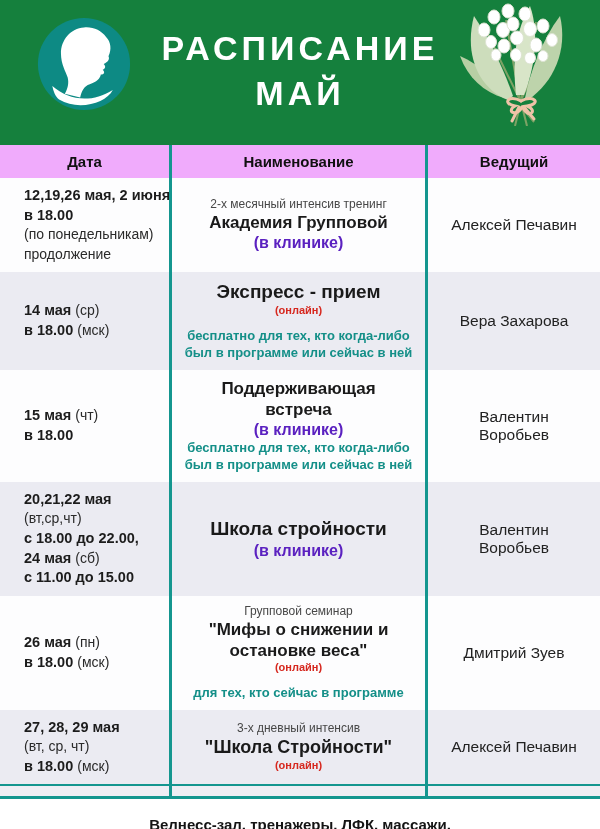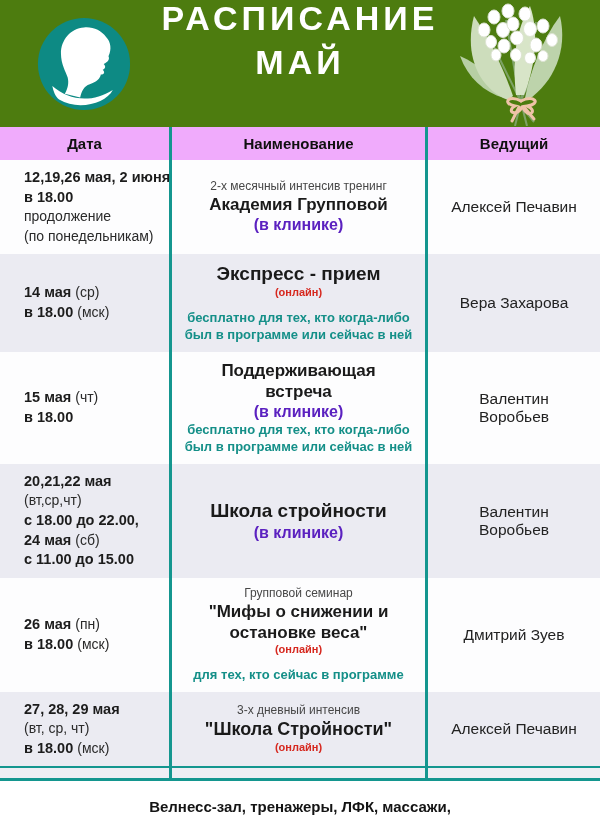--- a/index.html
+++ b/index.html
@@ -2,22 +2,22 @@
 <html lang="ru"><head>
 <meta charset="utf-8">
 <style>
   html,body{margin:0;padding:0;background:#ffffff;}
   .page{
     width:600px;height:829px;overflow:hidden;background:#ffffff;
     font-family:"Liberation Sans","DejaVu Sans",sans-serif;position:relative;
   }
   
   .banner{
-    height:127px;background:#4d7c0f;position:relative;
-    display:flex;justify-content:center;
+    height:145px;background:#15803d;position:relative;
+    display:flex;align-items:center;justify-content:center;
   }
   .banner-title{
     text-align:center;color:#ffffff;font-weight:bold;
     font-size:34px;letter-spacing:4px;line-height:1.3;
     margin-top:-4px;
   }
   .logo{position:absolute;left:36px;top:16px;width:96px;height:96px;}
   .bouquet{position:absolute;right:4px;top:0;width:150px;height:126px;}
   
   .grid{display:grid;grid-template-columns:169px 259px 172px;}
@@ -146,22 +146,22 @@
     <div class="grid thead">
       <div class="th">Дата</div>
       <div class="th c-mid">Наименование</div>
       <div class="th">Ведущий</div>
     </div>
     <div id="rows">
         <div class="grid row">
           <div class="cell c-date">
             <div class="dline"><span class="b">12,19,26 мая, 2 июня</span></div>
             <div class="dline"><span class="b">в 18.00</span></div>
+            <div class="dline"><span class="r">(по понедельникам)</span></div>
             <div class="dline"><span class="r">продолжение</span></div>
-            <div class="dline"><span class="r">(по понедельникам)</span></div>
           </div>
           <div class="cell c-name c-mid">
             <div class="sub">2-х месячный интенсив тренинг</div>
             <div class="title">Академия Групповой</div>
             <div class="clinic">(в клинике)</div>
           </div>
           <div class="cell c-host">Алексей Печавин</div>
         </div>
         <div class="grid row alt">
           <div class="cell c-date">

